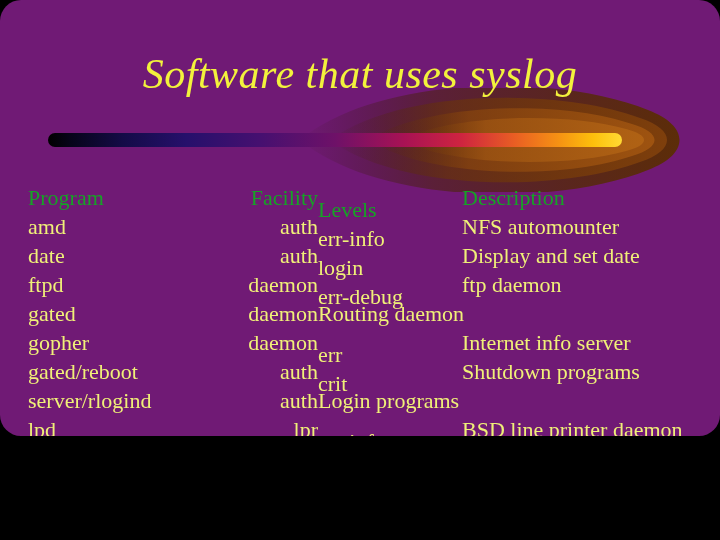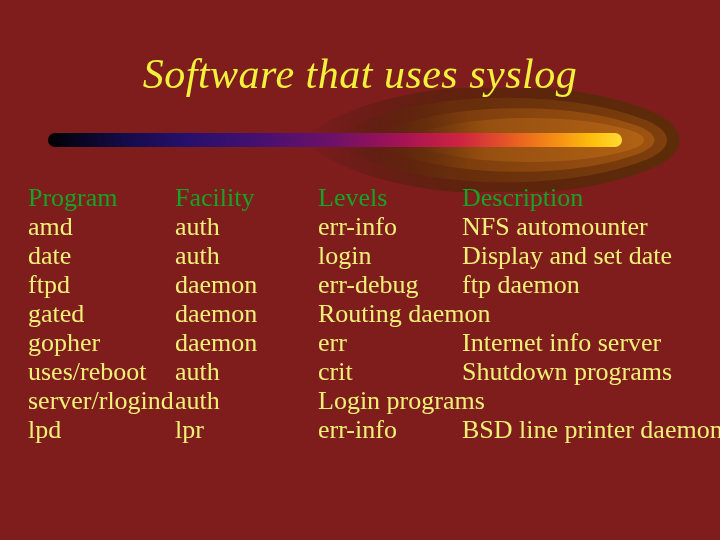--- a/index.html
+++ b/index.html
@@ -10,23 +10,24 @@
   body {
     width: 720px;
     height: 540px;
     overflow: hidden;
     font-family: "Liberation Serif", "DejaVu Serif", serif;
   }
 
   #slide {
     position: relative;
     width: 720px;
-    height: 540px;
-    background: #7f1d1d;
+    height: 436px;
+    background: #701a75;
     overflow: hidden;
+    border-radius: 21px;
   }
 
   
   #title {
     position: absolute;
     left: 0;
     top: 48px;
     width: 720px;
     text-align: center;
     font-family: "Liberation Serif", "DejaVu Serif", serif;
@@ -60,27 +61,27 @@
     z-index: 5;
   }
   .row {
     display: flex;
     height: 29px;
     line-height: 29px;
     white-space: nowrap;
   }
   .cell {
     font-family: "Liberation Serif", "DejaVu Serif", serif;
-    font-size: 26px;
+    font-size: 22px;
     line-height: 29px;
     overflow: visible;
   }
   .c0 { width: 147px; }
-  .c1 { width: 143px; }
-  .c2 { width: 144px; }
+  .c1 { width: 143px; text-align: right; }
+  .c2 { width: 144px; margin-top: 12px; }
   .c3 { width: 260px; }
 
   .row.header .cell { color: #16A326; }
   .row.body   .cell { color: #F0F078; }
 </style>
 </head>
 <body>
 
 <div id="slide">
 
@@ -182,21 +183,21 @@
     </div>
 
     <div class="row body">
       <div class="cell c0">gopher</div>
       <div class="cell c1">daemon</div>
       <div class="cell c2">err</div>
       <div class="cell c3">Internet info server</div>
     </div>
 
     <div class="row body">
-      <div class="cell c0">uses/reboot</div>
+      <div class="cell c0">gated/reboot</div>
       <div class="cell c1">auth</div>
       <div class="cell c2">crit</div>
       <div class="cell c3">Shutdown programs</div>
     </div>
 
     <div class="row body">
       <div class="cell c0">server/rlogind</div>
       <div class="cell c1">auth</div>
       <div class="cell c3">Login programs</div>
     </div>

